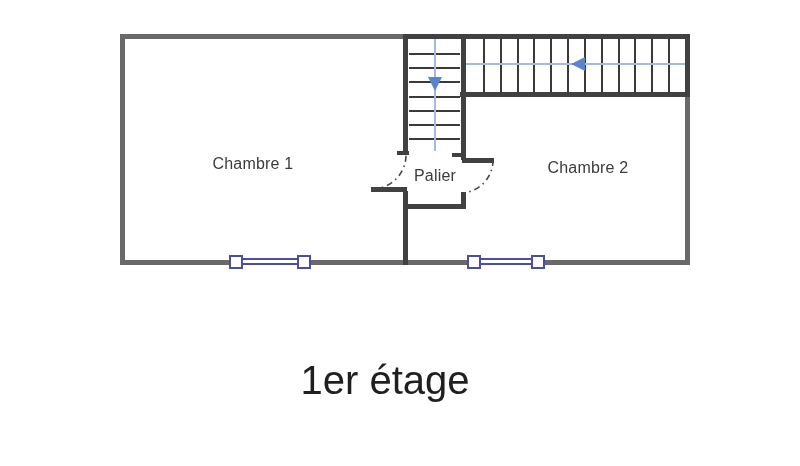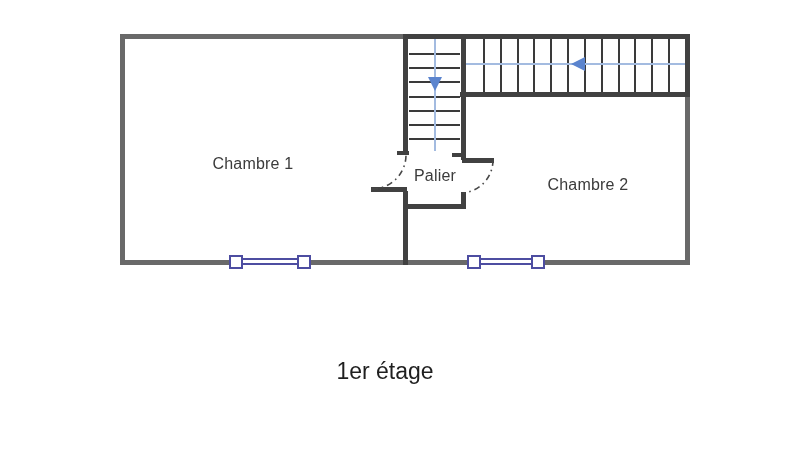--- a/index.html
+++ b/index.html
@@ -23,21 +23,21 @@
     border-right:14px solid var(--arrow);}
   
   .win-sq{position:absolute;width:10px;height:10px;background:#fff;
     border:2px solid var(--window_frame);}
   .win-mid{position:absolute;height:3px;background:#fff;
     border-top:2px solid var(--window_frame);border-bottom:2px solid var(--window_frame);}
   
   .room-label{position:absolute;text-align:center;font-size:16px;
     color:var(--label);letter-spacing:.2px;}
   #page-title{position:absolute;left:235px;top:358px;width:300px;text-align:center;
-    font-size:23px;color:var(--title);}
+    font-size:40px;color:var(--title);}
   svg{position:absolute;left:0;top:0;}
   .door-arc{fill:none;stroke:#474747;stroke-width:1.6;stroke-dasharray:6 4 1.5 4;}
 </style>
 </head>
 <body>
 
 <div class="abs" id="plan-shell"></div>
 
 <div class="wall" style="left:404px;top:34px;width:286px;height:5px;"></div>
 <div class="wall" style="left:685px;top:34px;width:5px;height:63px;"></div>
@@ -93,15 +93,15 @@
   <div class="win-sq" style="left:531px;top:255px;"></div>
 </div>
 
 <svg width="800" height="466">
   <path class="door-arc" d="M 372 189 A 34 34 0 0 0 406 155"></path>
   <path class="door-arc" d="M 493 160 A 33 33 0 0 1 463 193"></path>
 </svg>
 
 <div class="room-label" style="left:173px;top:155px;width:160px;">Chambre 1</div>
 <div class="room-label" style="left:395px;top:167px;width:80px;">Palier</div>
-<div class="room-label" style="left:508px;top:176px;width:160px;">Chambre 2</div>
+<div class="room-label" style="left:508px;top:159px;width:160px;">Chambre 2</div>
 
 <div id="page-title">1er étage</div>
 
 </body></html>

